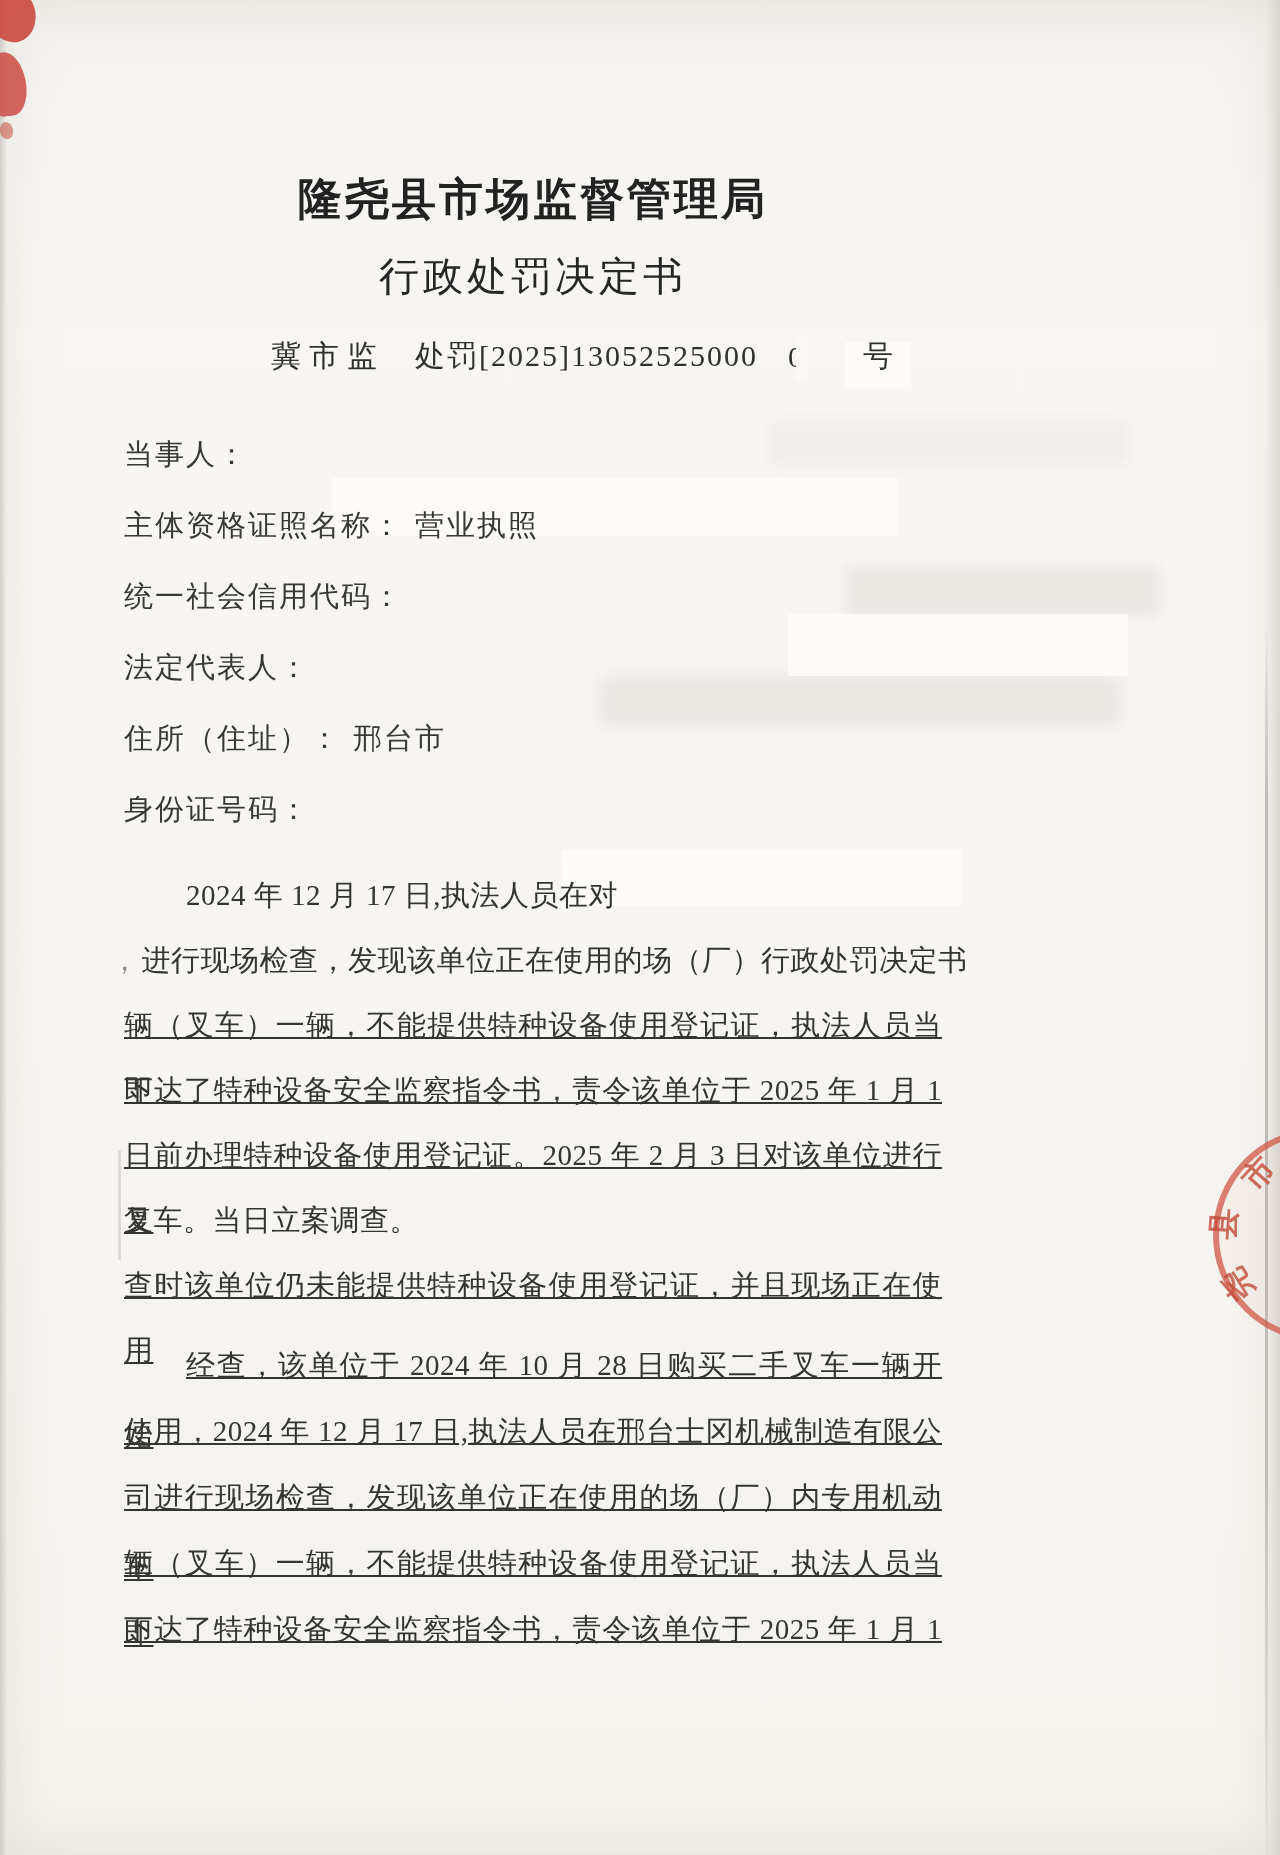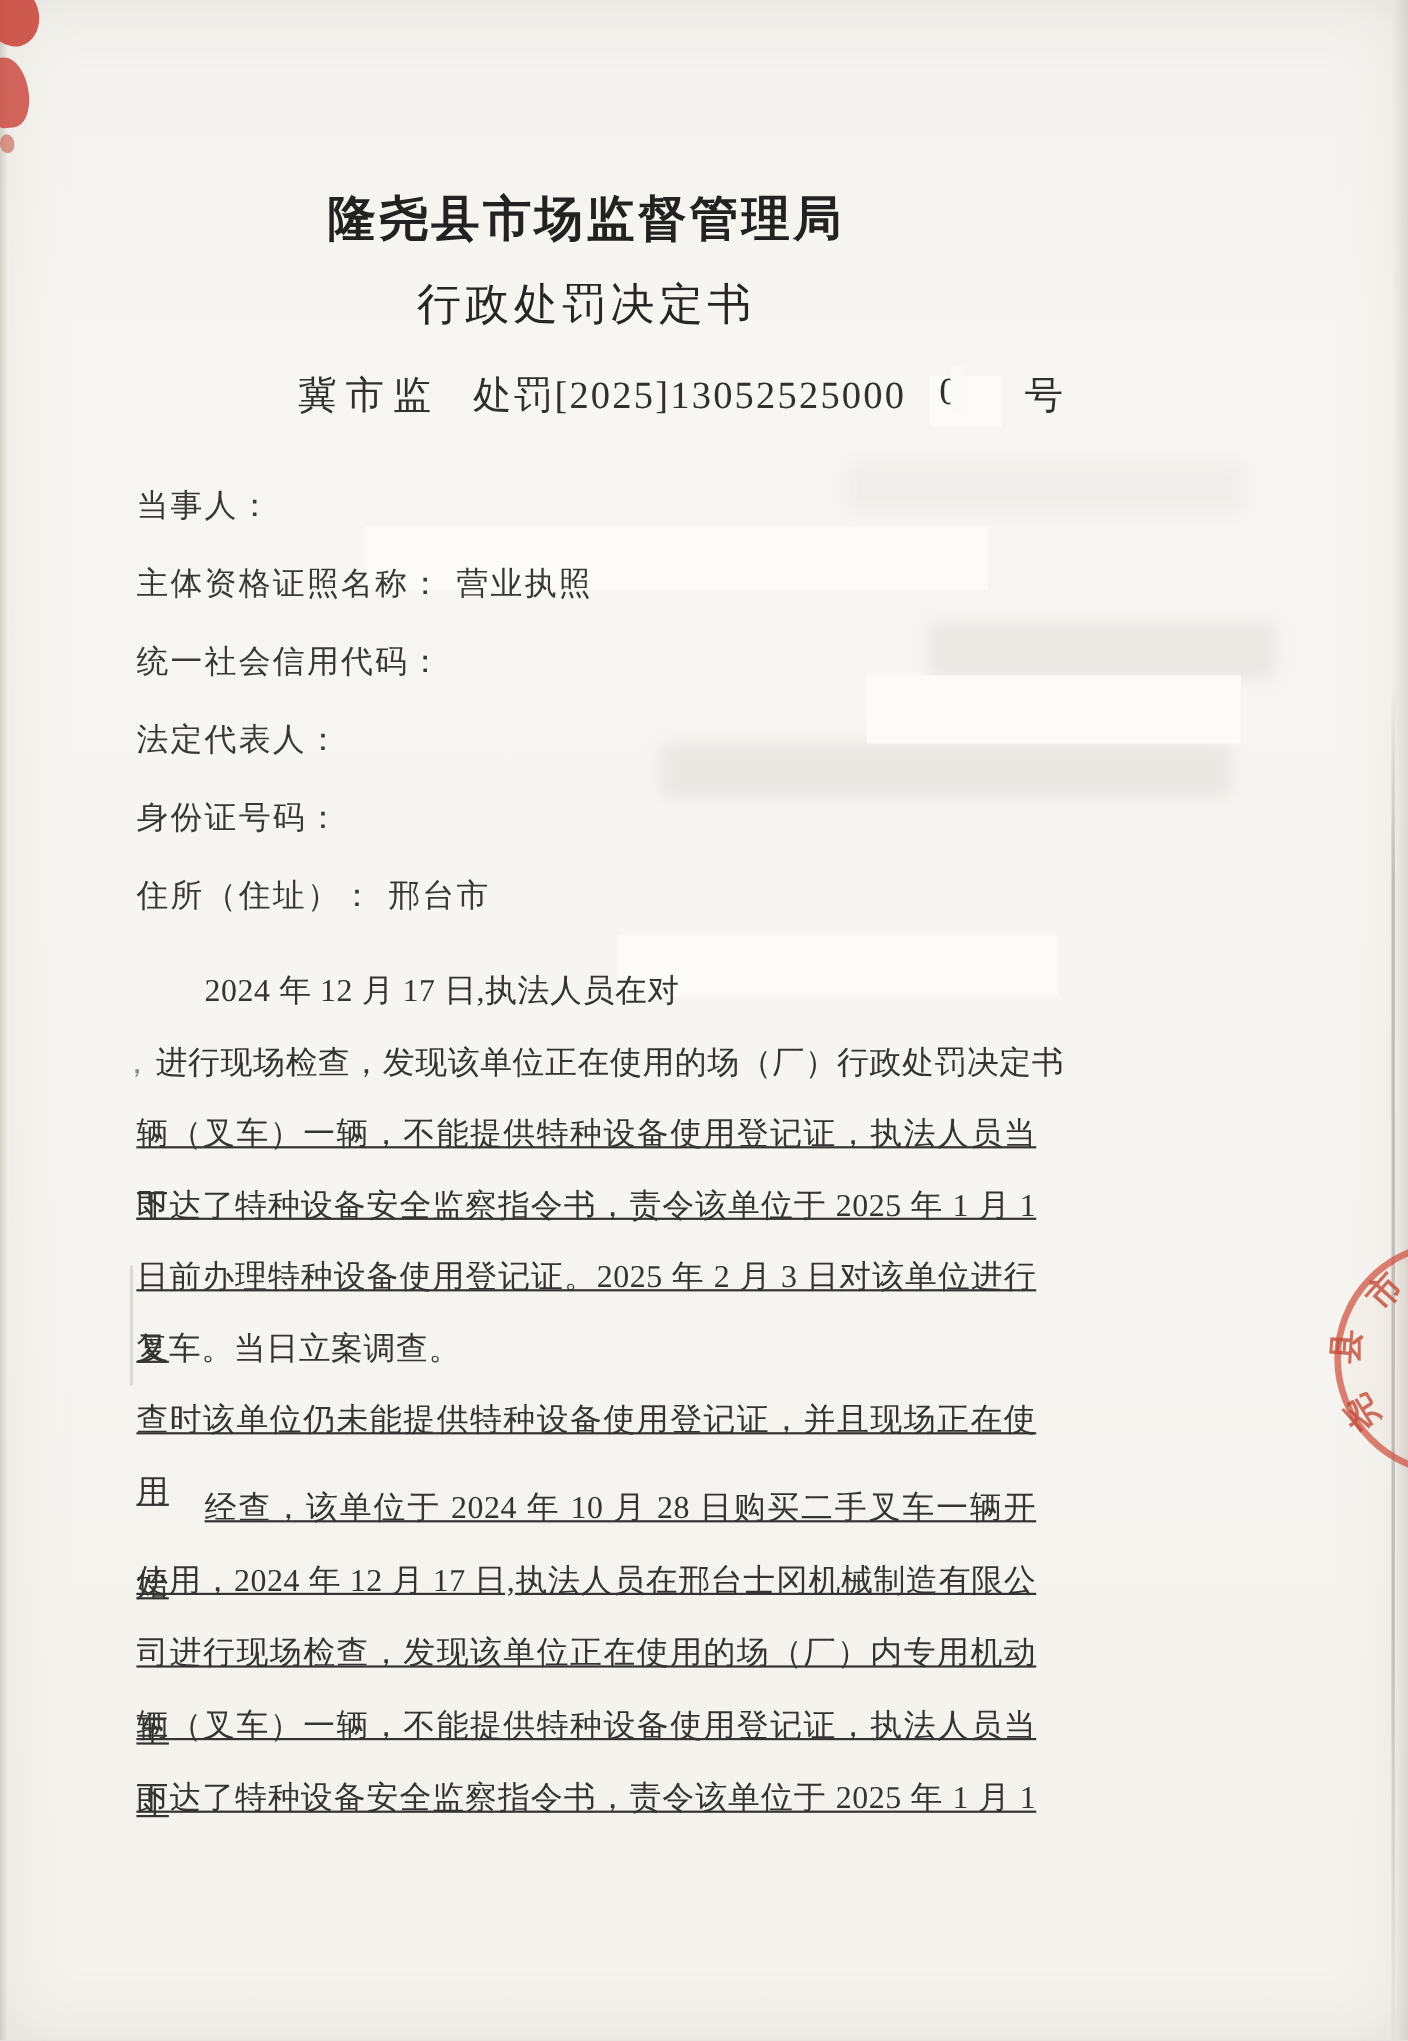--- a/index.html
+++ b/index.html
@@ -28,22 +28,22 @@
     background:#c9443a;opacity:.82;border-radius:20% 75% 60% 40%;transform:rotate(-6deg);}
   .corner-blob3{position:absolute;left:0px;top:122px;width:13px;height:17px;
     background:#cc5a4c;opacity:.6;border-radius:50% 60% 45% 55%;}
 
   .content{position:absolute;left:124px;top:0;width:818px;}
 
   .doc-title{margin:170px 0 0 0;text-align:center;
     font-size:44px;font-weight:bold;color:#222;letter-spacing:3px;}
   .doc-subtitle{margin:20px 0 0 0;text-align:center;
     font-size:40px;font-weight:normal;color:#262626;letter-spacing:4px;}
-  .docno{margin-top:32px;padding-left:147px;font-size:35px;color:#30302f;
-    display:flex;align-items:flex-start;white-space:nowrap;}
+  .docno{margin-top:32px;padding-left:147px;font-size:30px;color:#30302f;
+    display:flex;align-items:center;white-space:nowrap;}
   .docno .agency{letter-spacing:8px;}
   .docno .num{margin-left:30px;letter-spacing:2px;}
   .docno .partial{position:relative;display:inline-block;}
   .docno .partial::after{content:"";position:absolute;right:-3px;top:-4px;width:12px;height:44px;
     background:#faf9f6;}
   .docno .suffix{margin-left:58px;}
 
   .fields{margin-top:42px;}
   .field-row{height:71px;line-height:71px;font-size:29px;letter-spacing:2px;
     color:#383837;white-space:nowrap;}
@@ -121,24 +121,24 @@
       <div class="field-row">
         <span class="flabel">主体资格证照名称：</span><span class="fvalue">营业执照</span>
       </div>
       <div class="field-row">
         <span class="flabel">统一社会信用代码：</span><span class="fvalue"></span>
       </div>
       <div class="field-row">
         <span class="flabel">法定代表人：</span><span class="fvalue"></span>
       </div>
       <div class="field-row">
-        <span class="flabel">身份证号码：</span><span class="fvalue"></span>
+        <span class="flabel">住所（住址）：</span><span class="fvalue">邢台市</span>
       </div>
       <div class="field-row">
-        <span class="flabel">住所（住址）：</span><span class="fvalue">邢台市</span>
+        <span class="flabel">身份证号码：</span><span class="fvalue"></span>
       </div>
     </div>
 
     <div class="para para1">
       <div class="line indent">2024 年 12 月 17 日,执法人员在对</div>
       <div class="line"><span class="lead-mark">，</span><span>进行现场检查，发现该单位正在使用的场（厂）行政处罚决定书</span></div>
       <div class="line just">辆（叉车）一辆，不能提供特种设备使用登记证，执法人员当即</div>
       <div class="line just">下达了特种设备安全监察指令书，责令该单位于 2025 年 1 月 1</div>
       <div class="line just">日前办理特种设备使用登记证。2025 年 2 月 3 日对该单位进行复</div>
       <div class="line">叉车。当日立案调查。</div>

